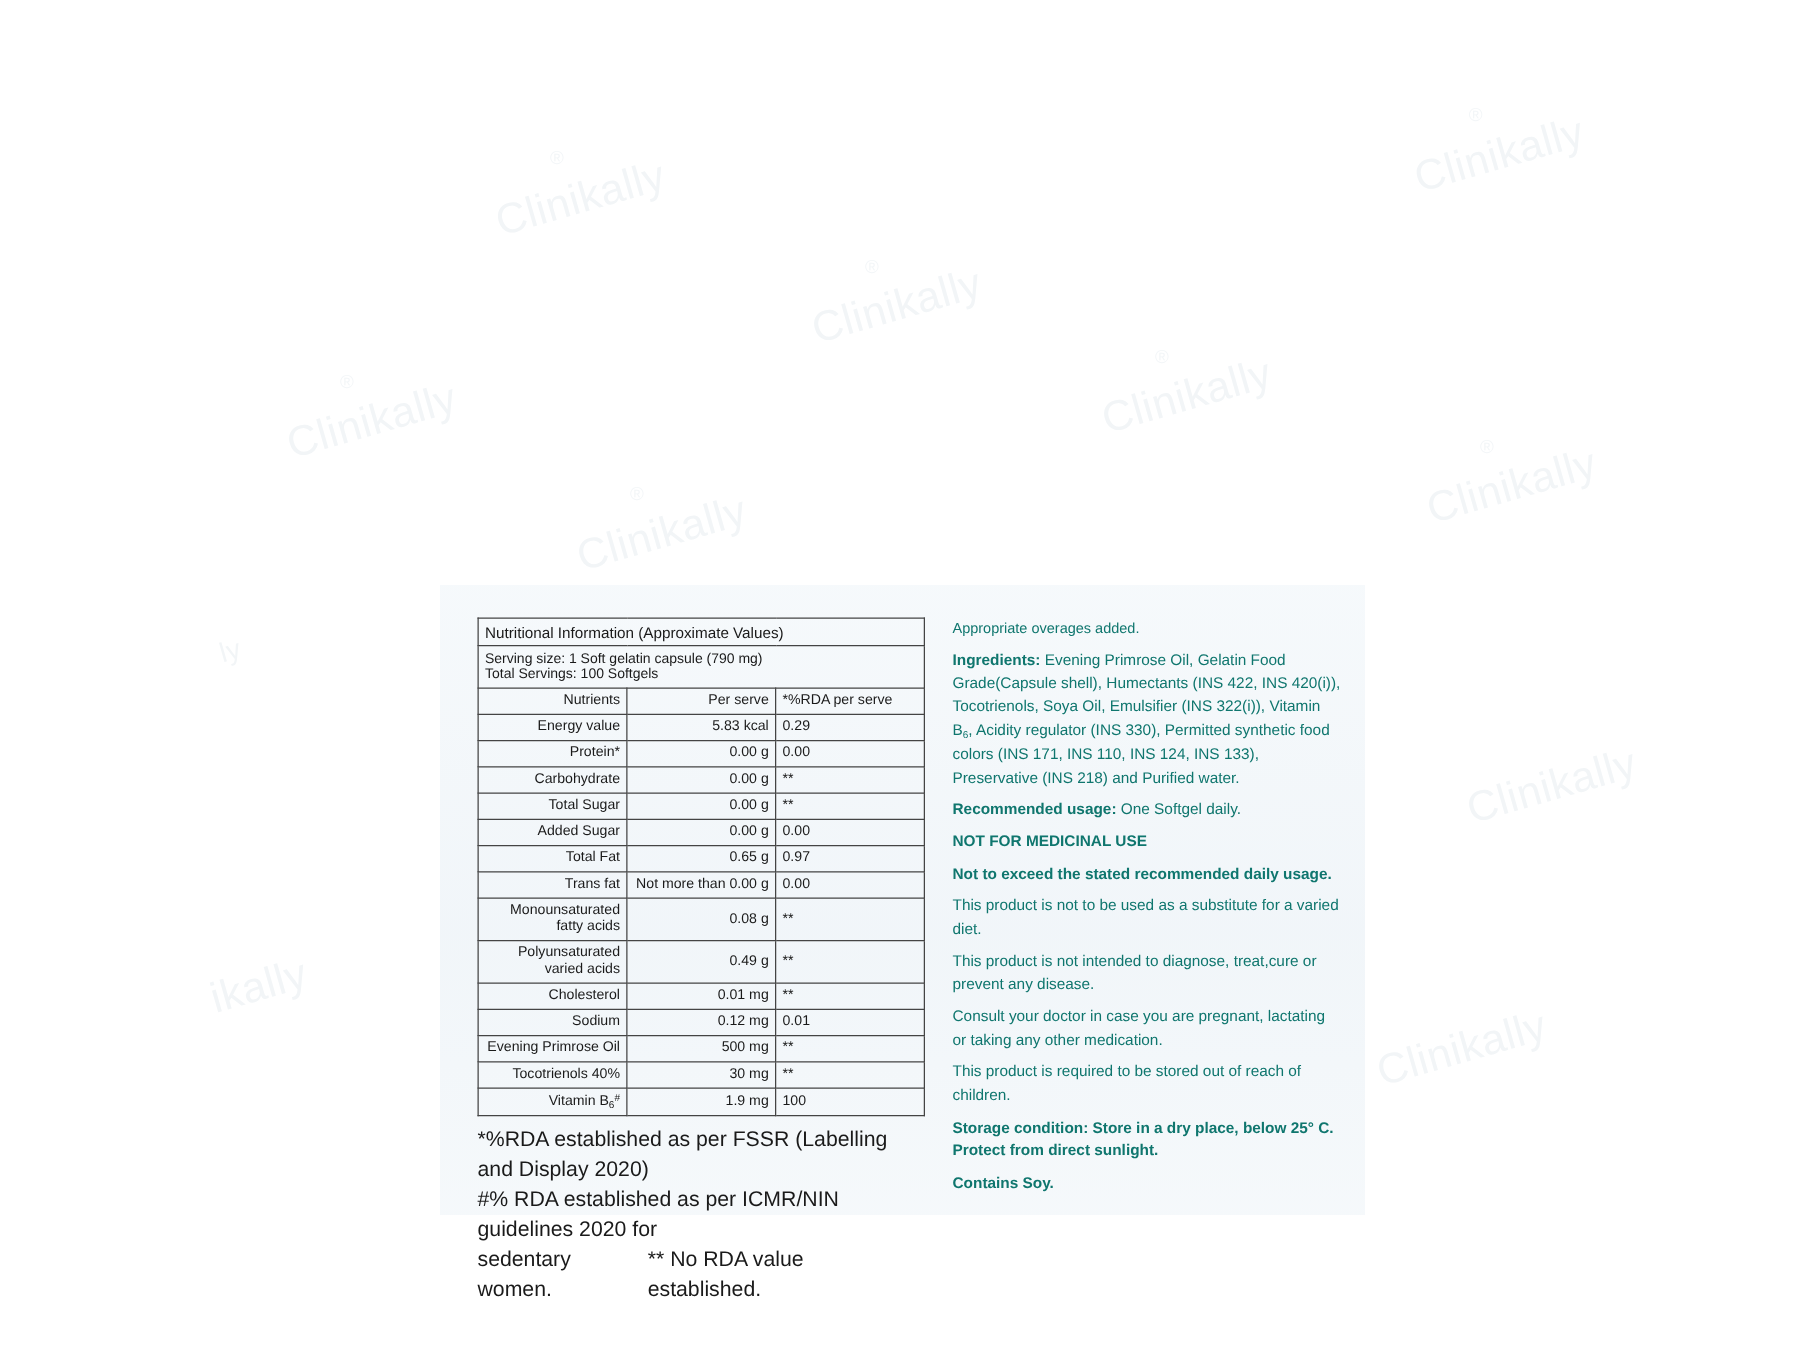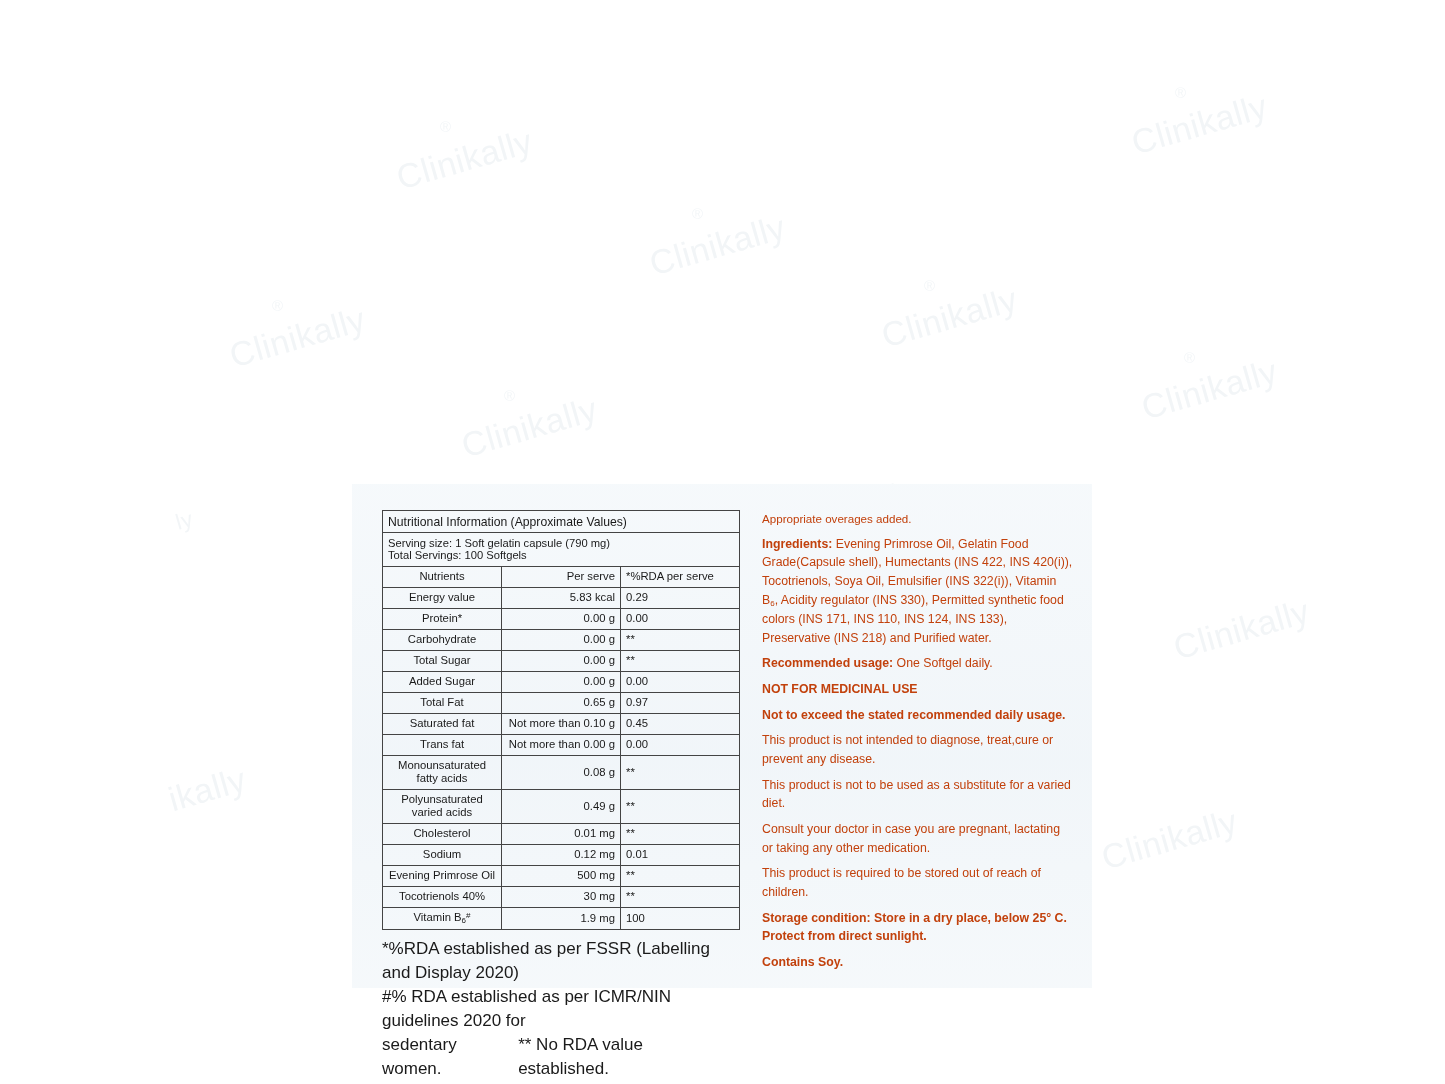--- a/index.html
+++ b/index.html
@@ -35,21 +35,21 @@
   .wm-reg {
     position: absolute;
     color: #f3f6f8;
     font-size: 15px;
   }
 
   
   .label-panel {
     position: absolute;
     left: 352px;
-    top: 484px;
+    top: 468px;
     width: 740px;
     height: 504px;
     background: #f4f8fb;
     box-shadow: 0 0 0 0 transparent;
   }
   .label-panel::after {
     content: "";
     position: absolute;
     inset: 0;
     background: linear-gradient(180deg, #f7fafc 0%, #eff4f8 55%, #f6f9fb 100%);
@@ -87,21 +87,21 @@
     font-size: 12.2px;
     padding: 4px 5px 5px 5px;
   }
   .serving-cell {
     font-size: 11.2px;
     line-height: 1.45;
     border-bottom: 1px solid #444;
   }
   .serving-cell div { white-space: nowrap; }
   .col-head td { font-size: 11.3px; }
-  .c-nutrient { width: 170px; text-align: center; }
+  .c-nutrient { width: 170px; text-align: right; }
   .c-per { width: 108px; text-align: right; margin-left: 36px; }
   .c-rda { width: 96px; text-align: left; }
   .nb-top td { border-top: 2px solid #444; }
   .sub { font-size: 8px; vertical-align: -2px; }
   .sup { font-size: 8px; vertical-align: 3px; }
 
   .footnotes {
     margin-top: 7px;
     font-size: 17px;
     line-height: 1.42;
@@ -113,21 +113,21 @@
     align-items: center;
   }
   .footnotes .fn-right { padding-right: 6px; }
 
   
   .right-col {
     flex: 1 1 auto;
     padding-left: 22px;
     font-size: 12.3px;
     line-height: 1.52;
-    color: #c2410c;
+    color: #0f766e;
   }
   .right-col p { margin: 0 0 7px 0; }
   .lbl { font-weight: bold; }
   .allcaps-bold { font-weight: bold; }
   .overage { font-size: 11.6px; margin-bottom: 7px; }
 </style>
 </head>
 <body>
 
 <div class="watermark-layer">
@@ -204,25 +204,20 @@
           </tr>
           <tr>
             <td class="c-nutrient">Added Sugar</td>
             <td class="c-per">0.00 g</td>
             <td class="c-rda">0.00</td>
           </tr>
           <tr>
             <td class="c-nutrient">Total Fat</td>
             <td class="c-per">0.65 g</td>
             <td class="c-rda">0.97</td>
-          </tr>
-          <tr>
-            <td class="c-nutrient">Saturated fat</td>
-            <td class="c-per">Not more than 0.10 g</td>
-            <td class="c-rda">0.45</td>
           </tr>
           <tr>
             <td class="c-nutrient">Trans fat</td>
             <td class="c-per">Not more than 0.00 g</td>
             <td class="c-rda">0.00</td>
           </tr>
           <tr>
             <td class="c-nutrient">Monounsaturated fatty acids</td>
             <td class="c-per">0.08 g</td>
             <td class="c-rda">**</td>
@@ -275,23 +270,23 @@
       <p class="overage">Appropriate overages added.</p>
 
       <p><span class="lbl">Ingredients:</span><span> Evening Primrose Oil, Gelatin Food Grade(Capsule shell), Humectants (INS 422, INS 420(i)), Tocotrienols, Soya Oil, Emulsifier (INS 322(i)), Vitamin B<span class="sub">6</span>, Acidity regulator (INS 330), Permitted synthetic food colors (INS 171, INS 110, INS 124, INS 133), Preservative (INS 218) and Purified water.</span></p>
 
       <p><span class="lbl">Recommended usage:</span><span> One Softgel daily.</span></p>
 
       <p class="allcaps-bold">NOT FOR MEDICINAL USE</p>
 
       <p class="lbl">Not to exceed the stated recommended daily usage.</p>
 
+      <p>This product is not to be used as a substitute for a varied diet.</p>
+
       <p>This product is not intended to diagnose, treat,cure or prevent any disease.</p>
-
-      <p>This product is not to be used as a substitute for a varied diet.</p>
 
       <p>Consult your doctor in case you are pregnant, lactating or taking any other medication.</p>
 
       <p>This product is required to be stored out of reach of children.</p>
 
       <p><span class="lbl">Storage condition:</span><span class="lbl"> Store in a dry place, below 25° C.</span><br><span class="lbl">Protect from direct sunlight.</span></p>
 
       <p class="lbl">Contains Soy.</p>
     </div>
 

